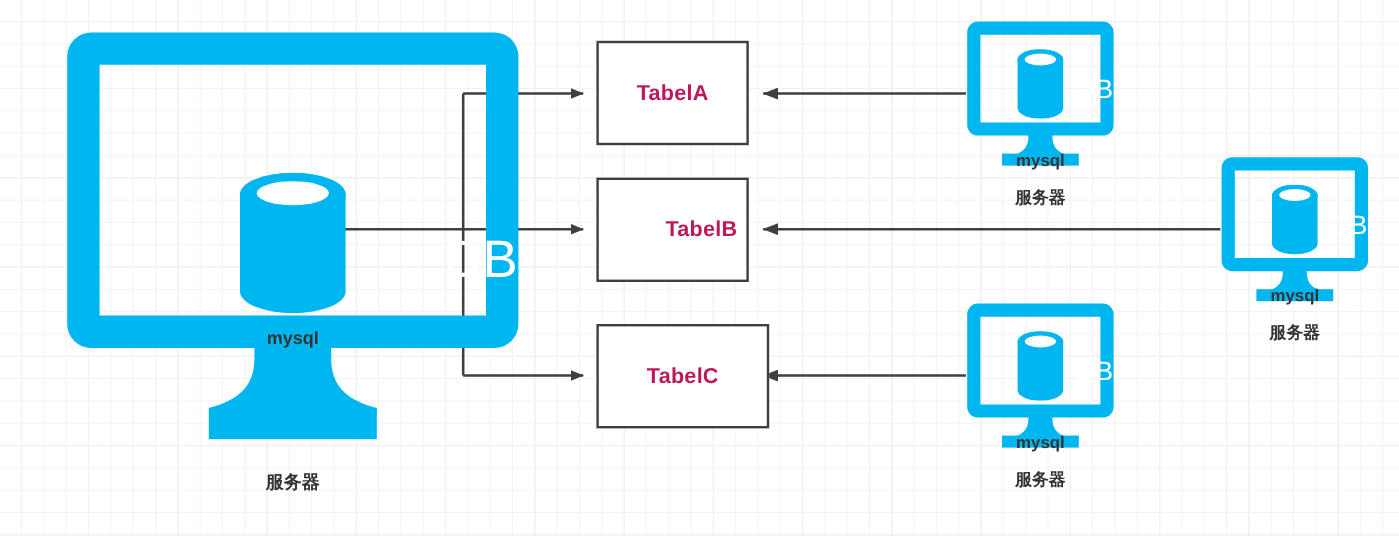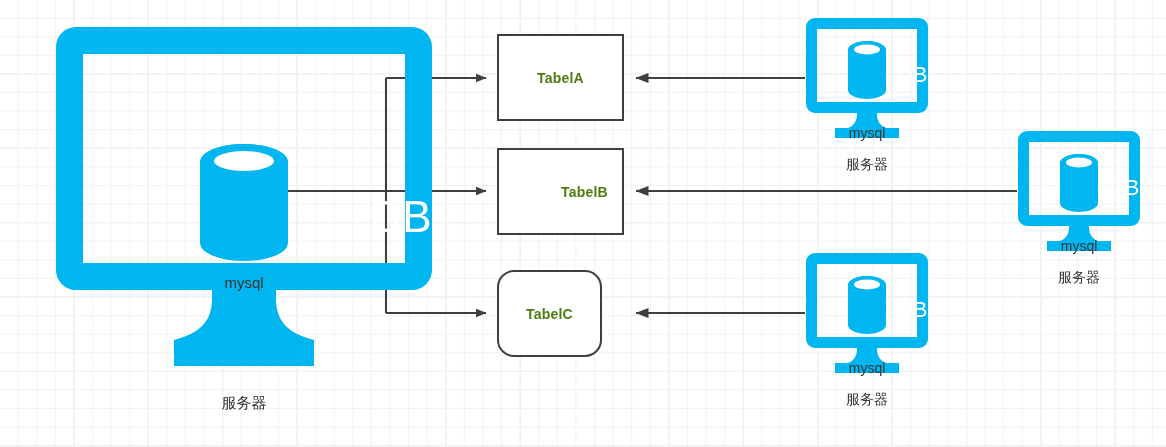--- a/index.html
+++ b/index.html
@@ -72,38 +72,38 @@
     color: #ffffff;
     font-weight: 400;
     letter-spacing: 0.5px;
     line-height: 1;
     user-select: none;
   }
   .caption {
     position: absolute;
     text-align: center;
     color: #333333;
-    font-weight: normal;
+    font-weight: bold;
     white-space: nowrap;
     line-height: 1;
   }
   .caption.mysql { color: #333333; }
   .caption.host  { color: #333333; text-align: center; }
 
   
   .tbox {
     position: absolute;
     box-sizing: border-box;
     background: #ffffff;
     border: 2px solid #3f3f3f;
     display: flex;
     align-items: center;
     justify-content: center;
-    color: #4d7c0f;
-    font-size: 14px;
+    color: #be185d;
+    font-size: 18px;
     font-weight: bold;
     letter-spacing: 0.2px;
   }
 </style>
 </head>
 <body>
 
 <div id="canvas">
 
   <svg id="wires" viewBox="0 0 1166 447" width="1166" height="447">
@@ -153,21 +153,21 @@
 
     <div class="caption mysql" style="left:102px; top:248px; width:172px; font-size:15px;">mysql</div>
 
     <div class="caption host" style="left:102px; top:368px; width:172px; font-size:15px;">服务器</div>
   </div>
 
   <div class="tbox" style="left:497px; top:34px; width:127px; height:87px;">TabelA</div>
 
   <div class="tbox" style="left:497px; top:148px; width:127px; height:87px;padding-left:48px;">TabelB</div>
 
-  <div class="tbox" style="left:497px; top:270px; width:105px; height:87px;border-radius:17px;">TabelC</div>
+  <div class="tbox" style="left:497px; top:270px; width:144px; height:87px;">TabelC</div>
 
   <div class="server" style="left:806px; top:18px; width:122px; height:140px;">
     <div class="screen" style="width:122px; height:95px; border-width:11px; border-radius:9px;"></div>
     <svg class="neck" style="left:39px; top:91px; width:44px; height:22px;" viewBox="0 0 44 22" width="44" height="22">
       <path d="M12,0 L32,0 L32,5 C32,13 36,18 44,20 L44,22 L0,22 L0,20 C8,18 12,13 12,5 Z" fill="#00b6f0"></path>
     </svg>
     <div class="base" style="left:29px; top:110px; width:64px; height:10px;"></div>
     <svg class="db" style="left:41px; top:23px; width:40px; height:58px;" viewBox="0 0 40 58" width="40" height="58">
       <path d="M1,9 a19,9 0 0 1 38,0 L39,49 a19,9 0 0 1 -38,0 Z" fill="#00b6f0"></path>
       <ellipse cx="20" cy="9" rx="19" ry="9" fill="#00b6f0"></ellipse>

